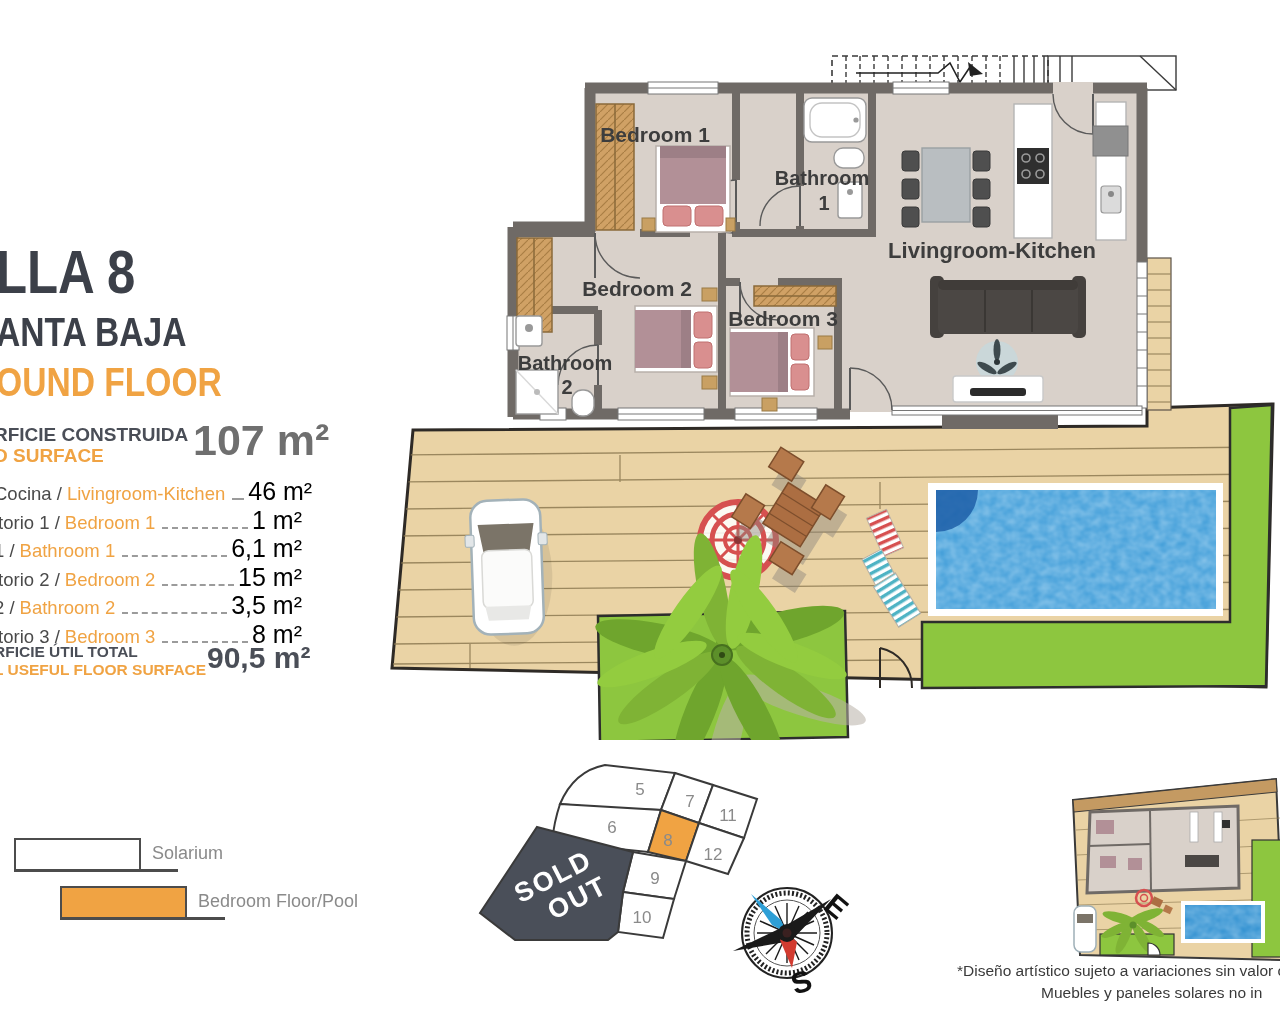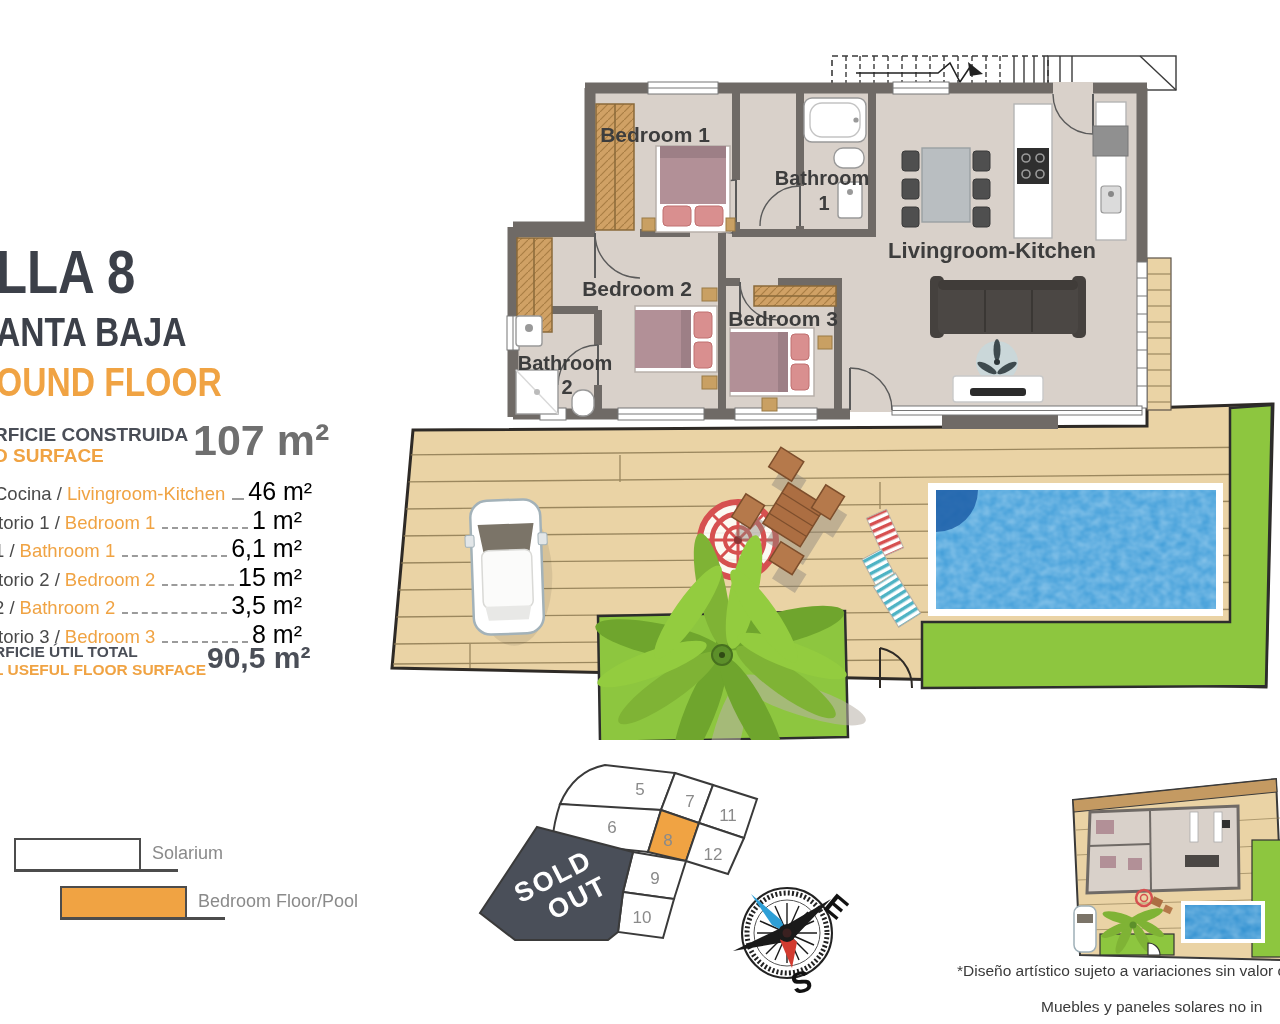--- a/index.html
+++ b/index.html
@@ -32,21 +32,21 @@
   .lg1{left:14px;top:838px;background:#fff;}
   .lg1line{left:14px;top:869px;width:164px;height:2.5px;background:#4c4c4c;}
   .lg2{left:60px;top:886px;background:var(--accent);}
   .lg2line{left:60px;top:917px;width:165px;height:2.5px;background:#4c4c4c;}
   .lglab{font-size:18px;color:#8a8a8a;font-weight:400;}
   .lglab1{left:152px;top:843px;}
   .lglab2{left:198px;top:891px;}
   
   .disc{font-size:15.5px;color:#3a3a3a;white-space:nowrap;}
   .d1{left:957px;top:962px;}
-  .d2{left:1041px;top:984px;margin-top:14px;}
+  .d2{left:1041px;top:984px;}
   
   svg text{font-family:"Liberation Sans",sans-serif;}
   .rlabel{font-weight:700;fill:#3D3D3D;}
   .lotnum{font-size:17px;fill:#8a8a8a;}
   .lot8cell{fill:var(--accent);}
   .soldtxt{font-size:27px;font-weight:800;fill:#fff;letter-spacing:2px;}
   .cmp{font-size:30px;font-weight:800;fill:#111;}
 </style>
 </head>
 <body>

